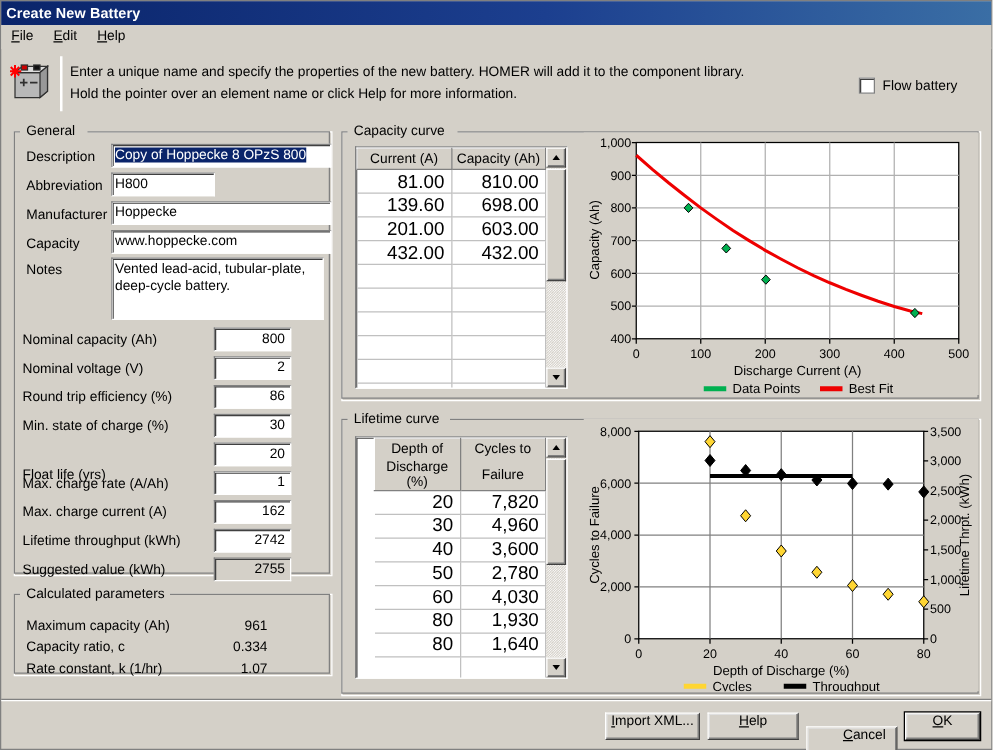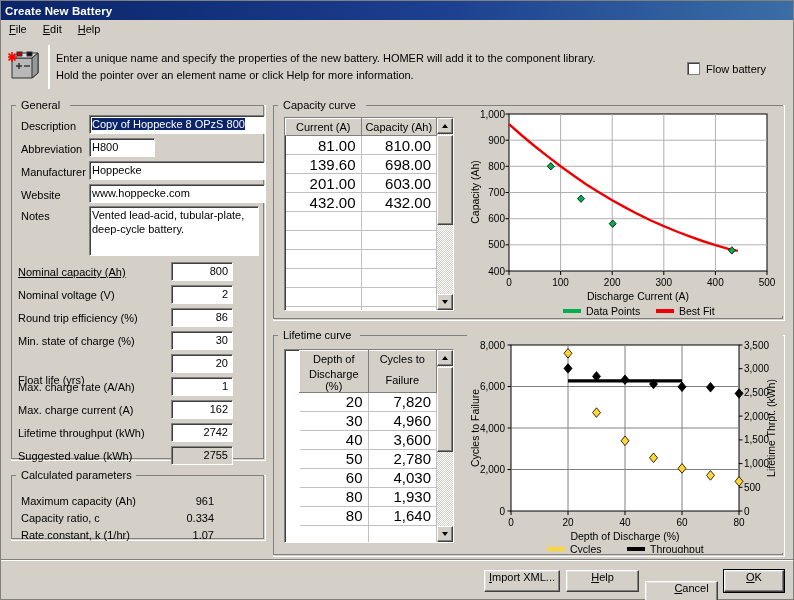--- a/index.html
+++ b/index.html
@@ -217,35 +217,35 @@
   <div class="group" style="left:10px; top:98px; width:255px; height:362px;">
     <div class="gframe"></div>
     <div class="gmask" style="width:54px;"></div>
     <div class="glabel">General</div>
   </div>
 
   <div class="lbl" style="left:20px; top:119px;">Description</div>
   <div class="txt" style="left:88px; top:114px; width:176px; height:19px;"><span class="sel">Copy of Hoppecke 8 OPzS 800</span></div>
 
   <div class="lbl" style="left:20px; top:142px;">Abbreviation</div>
-  <div class="txt" style="left:88px; top:137px; width:66px; height:19px;">H800</div>
+  <div class="txt" style="left:88px; top:137px; width:83px; height:19px;">H800</div>
 
   <div class="lbl" style="left:20px; top:165px;">Manufacturer</div>
   <div class="txt" style="left:88px; top:160px; width:176px; height:19px;">Hoppecke</div>
 
-  <div class="lbl" style="left:20px; top:188px;">Website</div>
+  <div class="lbl" style="left:20px; top:188px;">Capacity</div>
   <div class="txt" style="left:88px; top:183px; width:176px; height:19px;">www.hoppecke.com</div>
 
   <div class="lbl" style="left:20px; top:209px;">Notes</div>
   <div class="txt" style="left:88px; top:205px; width:170px; height:50px; line-height:14px;">
     <div>Vented lead-acid, tubular-plate,</div>
     <div>deep-cycle battery.</div>
   </div>
 
-  <div class="lbl" style="left:17px; top:265px;text-decoration:underline;">Nominal capacity (Ah)</div>
+  <div class="lbl" style="left:17px; top:265px;">Nominal capacity (Ah)</div>
   <div class="txt num" style="left:170px; top:261px; width:62px; height:19px;">800</div>
 
   <div class="lbl" style="left:17px; top:288px;">Nominal voltage (V)</div>
   <div class="txt num" style="left:170px; top:284px; width:62px; height:19px;">2</div>
 
   <div class="lbl" style="left:17px; top:311px;">Round trip efficiency (%)</div>
   <div class="txt num" style="left:170px; top:307px; width:62px; height:19px;">86</div>
 
   <div class="lbl" style="left:17px; top:334px;">Min. state of charge (%)</div>
   <div class="txt num" style="left:170px; top:330px; width:62px; height:19px;">30</div>

